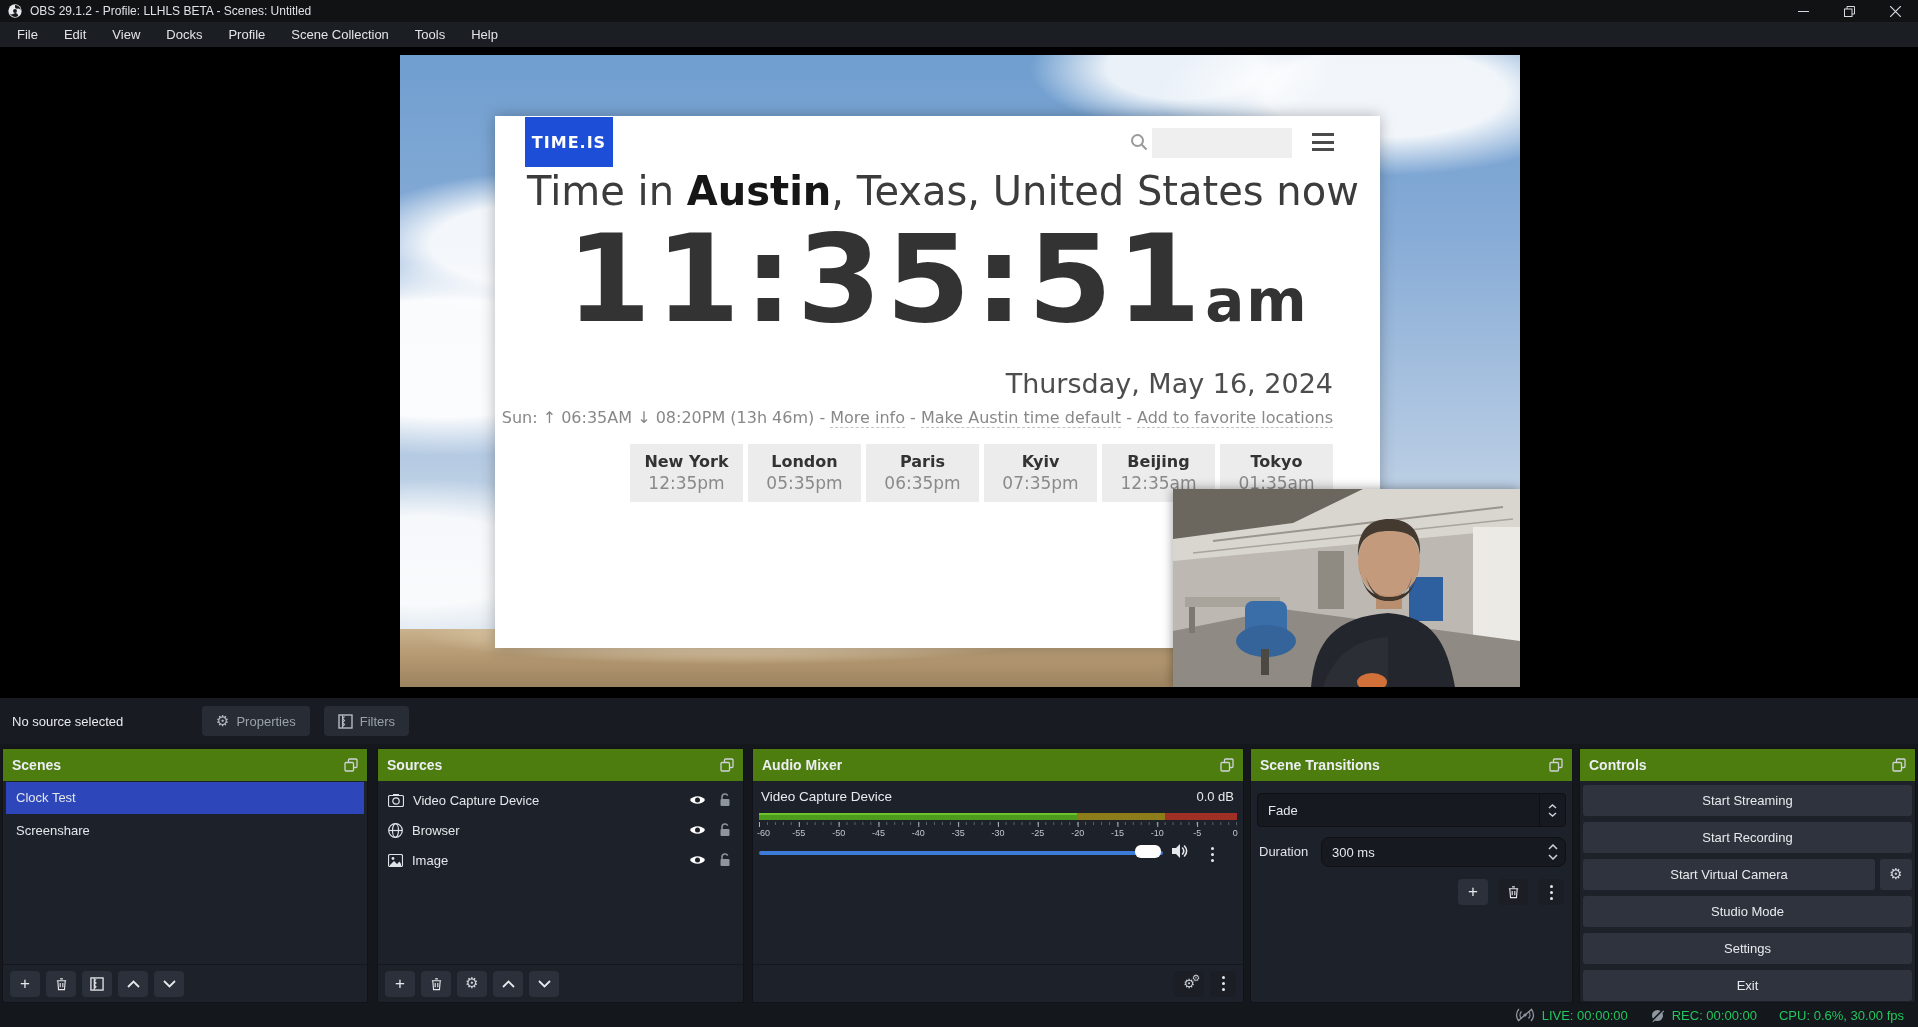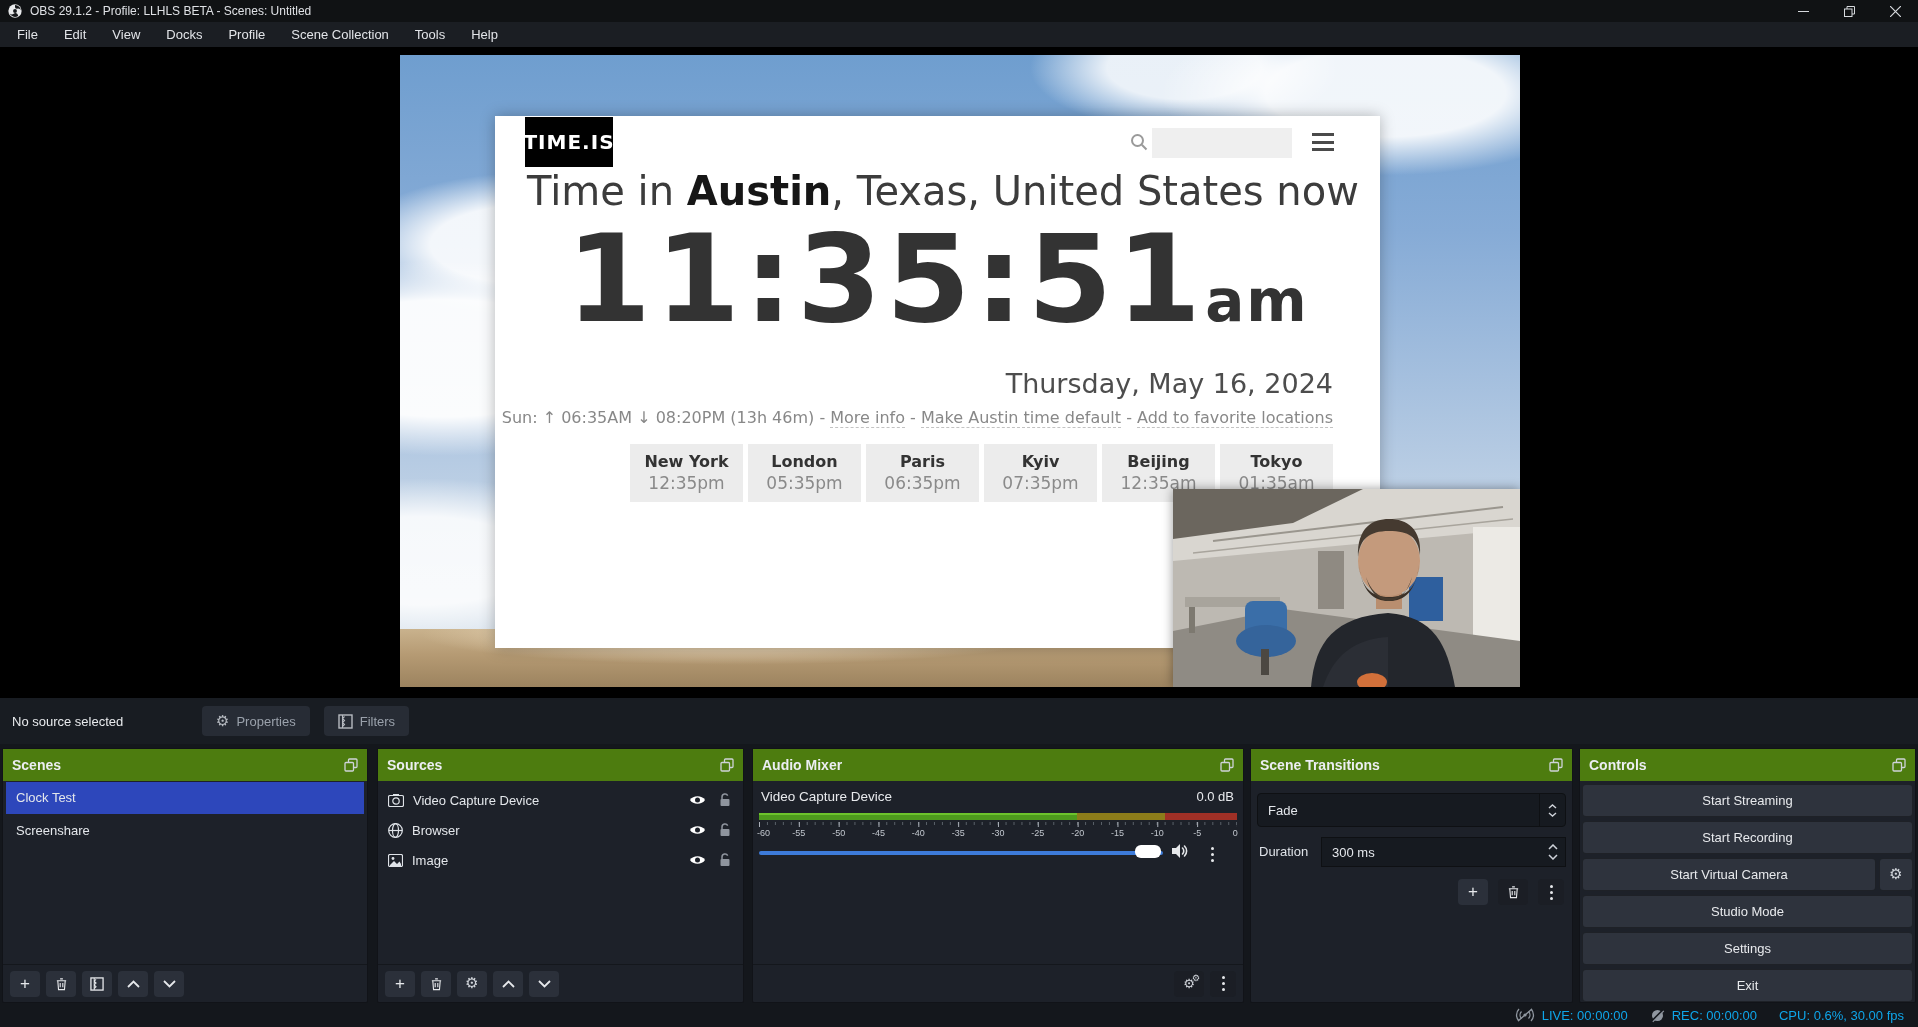--- a/index.html
+++ b/index.html
@@ -34,22 +34,22 @@
       linear-gradient(180deg,#6f9ecf 0%, #86abd6 28%, #b3c9e2 62%, #d6e1ec 88%, #e2e8ee 100%);
   }
   #desert { position:absolute; left:0; bottom:0; width:100%; height:58px;
     background:
       radial-gradient(ellipse 420px 40px at 30% 10%, rgba(255,240,215,.45) 0 40%, transparent 75%),
       linear-gradient(180deg,#c9b28d 0%, #b59a73 45%, #9c835f 100%); }
 
   
   #timeis-card { position:absolute; left:95px; top:61px; width:885px; height:532px; background:#fff;
     box-shadow:0 0 14px rgba(0,0,0,.28); font-family:"DejaVu Sans", sans-serif; color:#444; }
-  #ti-logo { position:absolute; left:30px; top:1px; width:88px; height:50px; background:#000000;
-    color:#fff; font-weight:bold; font-size:20px; letter-spacing:1px;
+  #ti-logo { position:absolute; left:30px; top:1px; width:88px; height:50px; background:#1d4ed8;
+    color:#fff; font-weight:bold; font-size:16px; letter-spacing:1px;
     display:flex; align-items:center; justify-content:center; }
   #ti-search { position:absolute; right:88px; top:12px; width:140px; height:30px; background:#efefef;
     border:none; outline:none; padding:0 8px; font-size:14px; }
   #ti-search-icon { position:absolute; right:232px; top:17px; }
   #ti-burger { position:absolute; right:46px; top:17px; width:22px; height:18px;
     display:flex; flex-direction:column; justify-content:space-between; }
   #ti-burger span { height:3px; background:#4a4a4a; }
   #ti-heading { position:absolute; left:32px; top:52px; font-size:40px; color:#3c3c3c; font-weight:400; }
   #ti-heading b { color:#161616; font-weight:800; }
   #ti-time { position:absolute; left:0; right:0; top:92px; text-align:center; white-space:nowrap;
@@ -132,38 +132,38 @@
   .dots-btn i { width:3px; height:3px; border-radius:50%; background:#e6e8eb; }
 
   
   #tr-combo { position:absolute; left:6px; right:6px; top:12px; height:34px; background:#161a20;
     border:1px solid #0e1013; border-radius:4px; display:flex; align-items:center; font-size:13px; color:#e4e7eb; }
   #tr-combo .val { padding-left:10px; flex:1; }
   #tr-combo .caret-box { width:26px; align-self:stretch; border-left:1px solid #0e1013;
     display:flex; flex-direction:column; align-items:center; justify-content:center; gap:3px; }
   #tr-duration-label { position:absolute; left:8px; top:63px; font-size:13px; color:#dfe3e8; }
   #tr-spinner { position:absolute; left:70px; right:6px; top:56px; height:30px; background:#161a20;
-    border:1px solid #0e1013; border-radius:0; display:flex; align-items:center; font-size:13px; color:#e4e7eb; }
+    border:1px solid #0e1013; border-radius:8px; display:flex; align-items:center; font-size:13px; color:#e4e7eb; }
   #tr-spinner .val { padding-left:10px; flex:1; }
   #tr-spinner .caret-box { width:24px; display:flex; flex-direction:column; align-items:center; gap:4px; }
   #tr-btns { position:absolute; right:8px; top:98px; display:flex; gap:10px; }
 
   
   #panel-controls .panel-body { display:flex; flex-direction:column; gap:4px; padding:3px 2px; }
   .ctl-btn { height:33px; background:#2e333d; border:1px solid rgba(0,0,0,.35); border-radius:4px;
     font-size:13px; color:#e8eaed; display:flex; align-items:center; justify-content:center; }
   .ctl-row { display:flex; gap:3px; height:33px; }
   .ctl-row .ctl-btn { flex:1; height:100%; }
   .ctl-row .ctl-gear { width:34px; height:100%; background:#2e333d; border:1px solid rgba(0,0,0,.35);
     border-radius:4px; display:flex; align-items:center; justify-content:center; }
 
   
   #statusbar { position:absolute; left:0; bottom:0; width:100%; height:24px; background:#14171c;
     display:flex; align-items:center; justify-content:flex-end; gap:8px; padding-right:14px;
-    font-size:13px; color:#0ea5e9;margin-top:48px; }
+    font-size:13px; color:#22c55e;margin-top:48px; }
   #statusbar .grp { display:flex; align-items:center; gap:7px; margin-left:14px; }
 
   svg { display:block; }
 </style>
 </head>
 <body>
 
 <div id="titlebar">
   <span class="logo">
     <svg width="14" height="14" viewBox="0 0 16 16">

